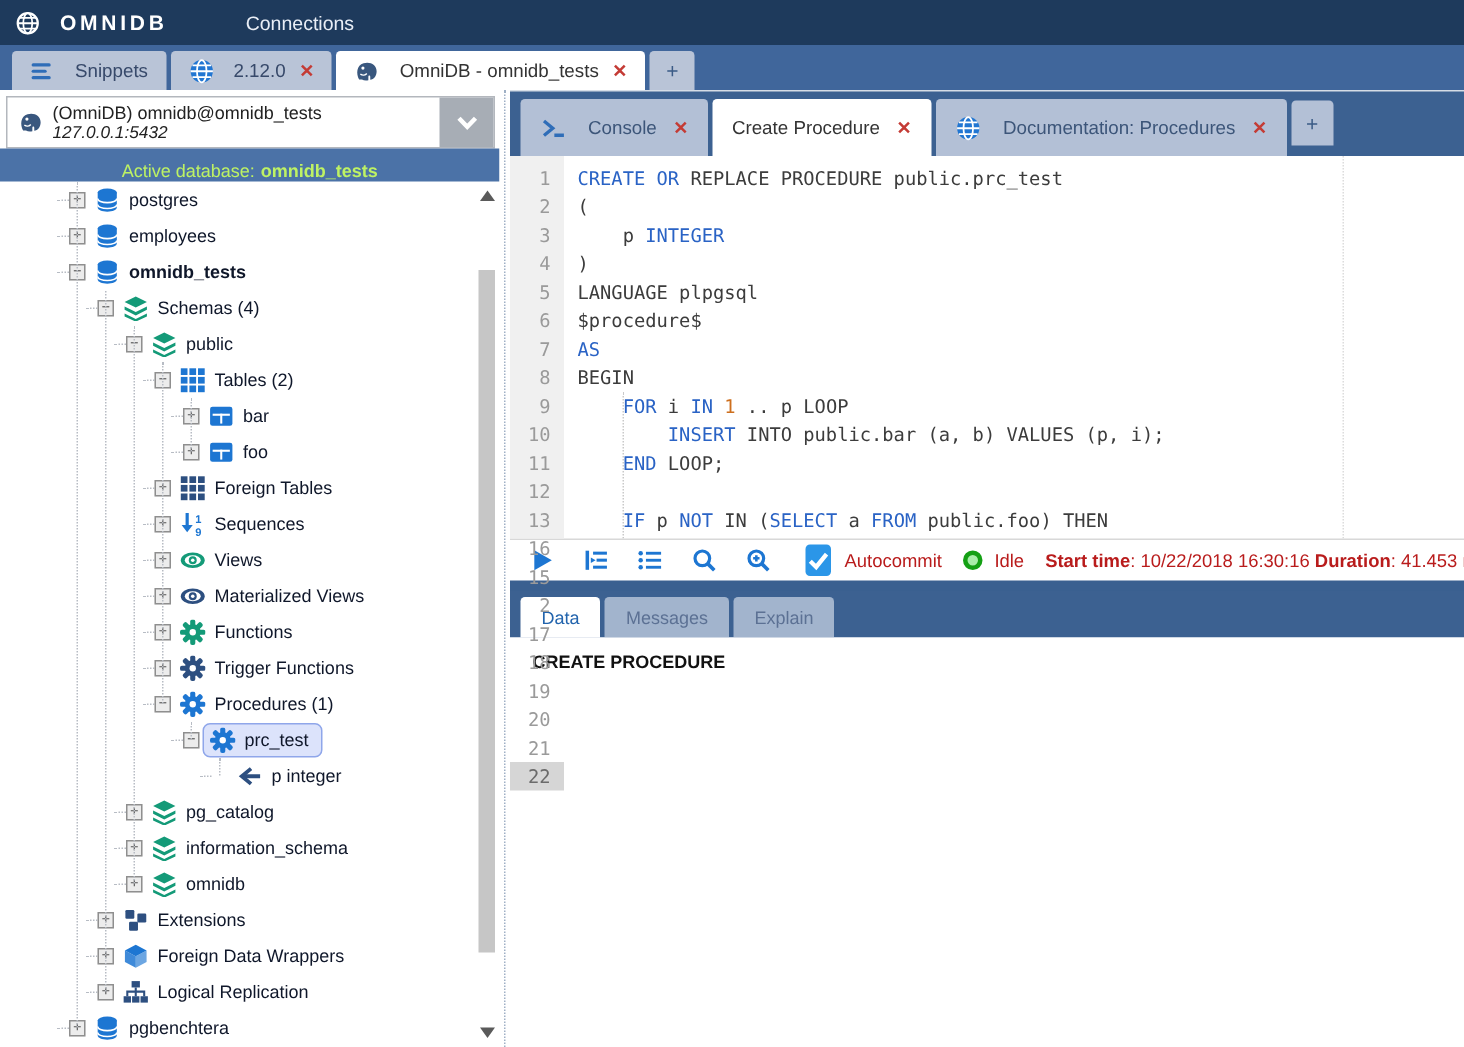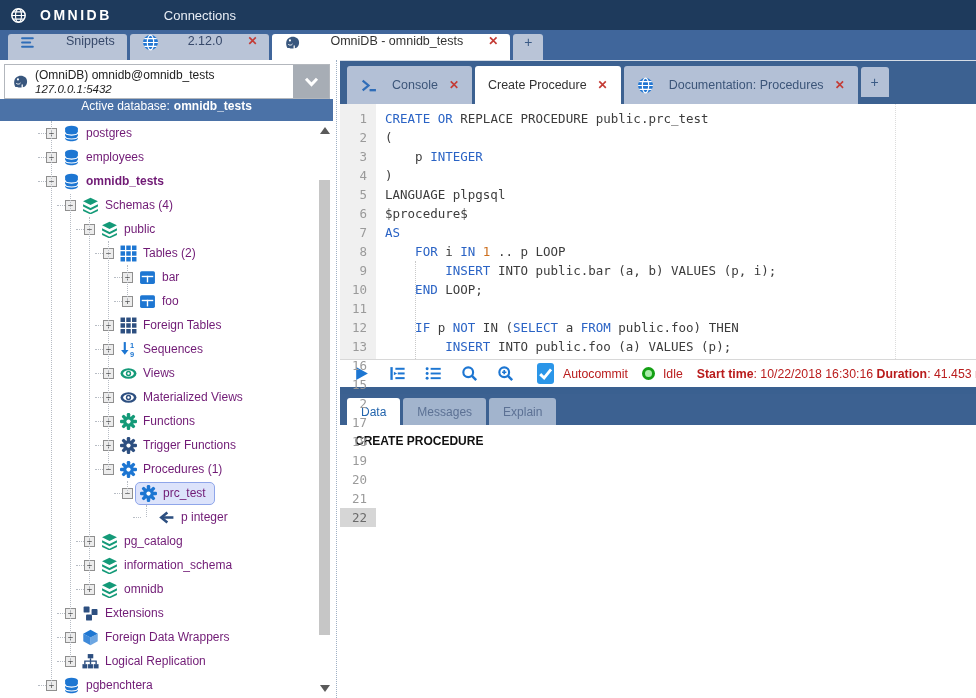--- a/index.html
+++ b/index.html
@@ -10,21 +10,21 @@
   
   .navbar { height:30px; background:#1e3a5c; display:flex; align-items:center; flex:none; }
   .brand { display:flex; align-items:center; gap:7px; padding-left:10px; }
   .brand .logo-text { color:#fff; font-weight:bold; font-size:14px; letter-spacing:2.5px; }
   .nav-menu { color:#e9eef6; font-size:13px; margin-left:52px; }
 
   
   .tabstrip { height:30px; background:#40669b; display:flex; align-items:flex-end;
     padding-left:8px; gap:3px; flex:none; }
   .otab { height:26px; background:#b9c4d7; border-radius:3px 3px 0 0; display:flex;
-    align-items:flex-start; gap:23px; padding:0 12px; font-size:12.5px; color:#37496a; cursor:default; }
+    align-items:center; gap:7px; padding:0 12px; font-size:12.5px; color:#37496a; cursor:default; }
   .otab.active { background:#ffffff; color:#333; }
   .otab.plus { width:30px; justify-content:center; padding:0; font-size:14px; color:#3b5b86; }
   .closex { color:#c43b35; font-weight:bold; font-size:12px; margin-left:2px; }
 
   
   .main { flex:1; display:flex; min-height:0; }
   .left { width:333px; flex:none; display:flex; flex-direction:column; background:#fff; }
   .splitter { width:7px; flex:none; position:relative; background:#fff; }
   .splitter::after { content:''; position:absolute; left:3px; top:0; bottom:0;
     border-left:1px dotted #9fb0c5; }
@@ -33,36 +33,36 @@
   
   .connbox { margin:4px 3px 0 4px; height:35px; border:1px solid #b3b7bd; background:#fff;
     display:flex; align-items:center; }
   .connbox .pgicon { margin:0 6px 0 7px; }
   .conn-lines { flex:1; min-width:0; line-height:14px; }
   .conn-title { font-size:12px; color:#222; }
   .conn-host  { font-size:11.5px; color:#222; font-style:italic; }
   .dd-btn { width:36px; align-self:stretch; background:#a7adb5; display:flex;
     align-items:center; justify-content:center; cursor:pointer; }
 
-  .banner { height:22px; background:#4b72a7; color:#ffffff; font-size:12px; display:flex;
-    align-items:flex-start; justify-content:center; gap:4px; flex:none; }
+  .banner { height:22px; background:#4b72a7; color:#bef264; font-size:12px; display:flex;
+    align-items:flex-end; justify-content:center; gap:4px; flex:none; }
 
   
   .tree { position:relative; flex:1; overflow:hidden; font-size:12px; padding-top:0; }
   .guide { position:absolute; width:0; border-left:1px dotted #b7bcc4; }
   .trow { height:24px; display:flex; align-items:center; cursor:pointer; }
   .stub { width:8px; border-top:1px dotted #b7bcc4; flex:none; }
   .expander { width:11px; height:11px; flex:none; border:1px solid #8f8f8f; background:#ececec;
     color:#555; font-size:9px; line-height:9px; text-align:center; margin-right:6px;
     font-family:"DejaVu Sans Mono", monospace; }
   .exp-spacer { width:17px; flex:none; }
   .ticon { width:17px; height:17px; flex:none; margin-right:6px; display:flex;
     align-items:center; justify-content:center; }
   .ticon svg { display:block; }
-  .tlabel { color:#701a75; white-space:nowrap; }
+  .tlabel { color:#0f172a; white-space:nowrap; }
   .trow.bold .tlabel { font-weight:bold; }
   .pill { display:flex; align-items:center; background:#dce3fb; border:1px solid #8fa6ea;
     border-radius:5px; padding:2px 8px 2px 4px; margin-left:-4px; }
   .pill .ticon { margin-right:6px; }
 
   .ic-blue { color:#1d76d2; } .ic-teal { color:#149a78; } .ic-navy { color:#2d4f80; }
 
   
   .sb { position:absolute; right:3px; top:4px; bottom:4px; width:11px; }
   .sb-up { position:absolute; top:2px; left:1px; width:0; height:0;
@@ -639,20 +639,21 @@
           <div class="pmargin"></div>
           <div class="indent-guide"></div>
 
         <div class="cl"><span class="k">CREATE</span><span> </span><span class="k">OR</span><span> REPLACE PROCEDURE public.prc_test</span></div>
             <div class="cl"><span>(</span></div>
             <div class="cl"><span>    p </span><span class="k">INTEGER</span></div>
             <div class="cl"><span>)</span></div>
             <div class="cl"><span>LANGUAGE plpgsql</span></div>
             <div class="cl"><span>$procedure$</span></div>
             <div class="cl"><span class="k">AS</span></div>
+            <div class="cl"><span>BEGIN</span></div>
             <div class="cl"><span>    </span><span class="k">FOR</span><span> i </span><span class="k">IN</span><span> </span><span class="n">1</span><span> .. p LOOP</span></div>
             <div class="cl"><span>        </span><span class="k">INSERT</span><span> INTO public.bar (a, b) VALUES (p, i);</span></div>
             <div class="cl"><span>    </span><span class="k">END</span><span> LOOP;</span></div>
             <div class="cl"></div>
             <div class="cl"><span>    </span><span class="k">IF</span><span> p </span><span class="k">NOT</span><span> IN (</span><span class="k">SELECT</span><span> a </span><span class="k">FROM</span><span> public.foo) THEN</span></div>
             <div class="cl"><span>        </span><span class="k">INSERT</span><span> INTO public.foo (a) VALUES (p);</span></div>
           </div>
       </div>
 
       <div class="ebar">

